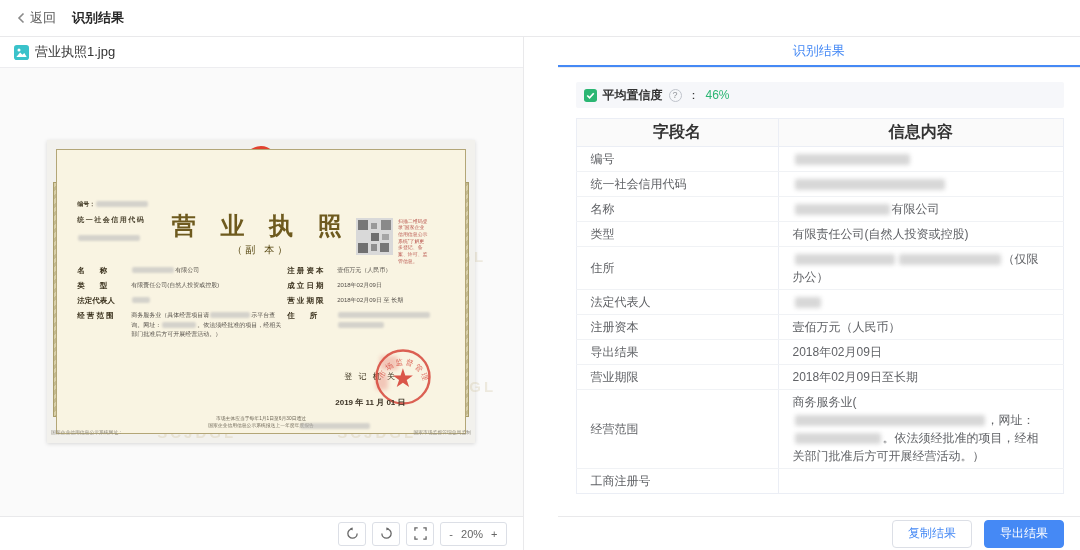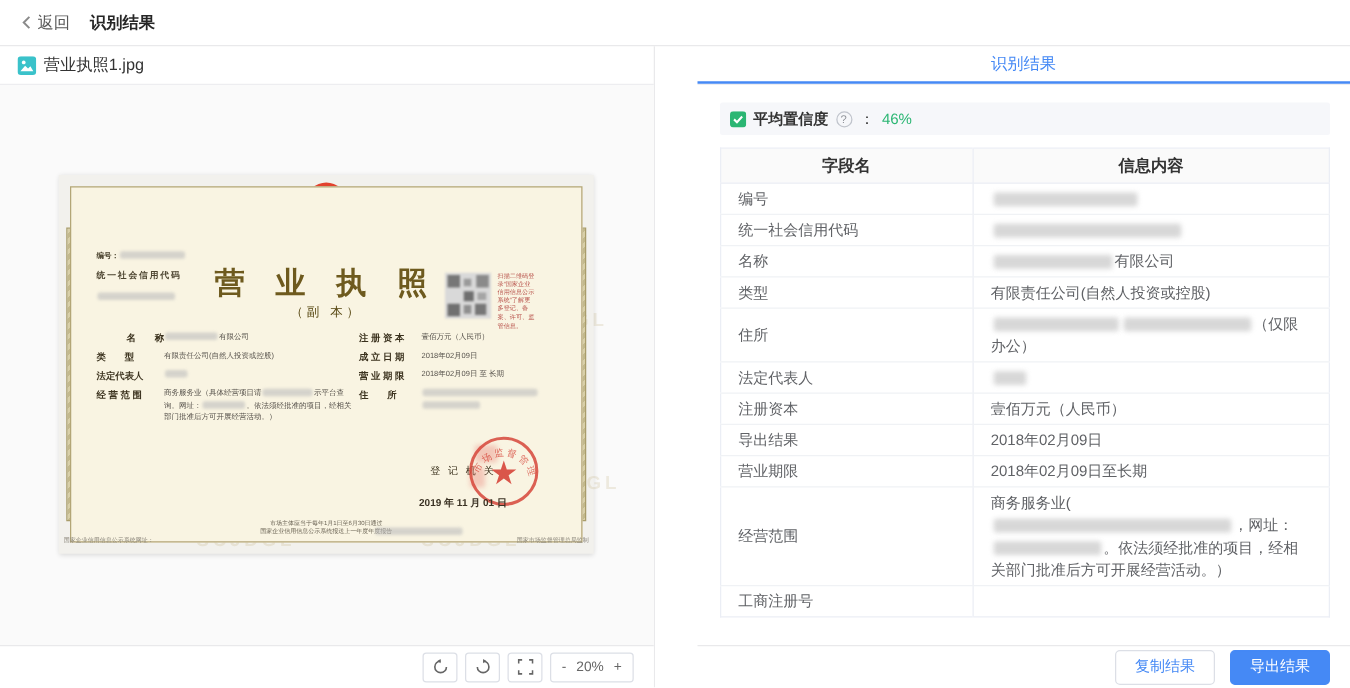--- a/index.html
+++ b/index.html
@@ -89,21 +89,21 @@
   .right-body { flex:1; padding:14px 16px 0 18px; overflow:hidden; }
 
   .confidence { height:26px; display:flex; align-items:center; gap:6px; background:#f6f7fa;
                 border-radius:2px; padding:0 8px; font-size:12px; margin-bottom:10px; }
   .conf-label { font-weight:700; color:#333;font-family:Liberation Mono, monospace; }
   .q-icon { width:13px; height:13px; border:1px solid #c0c4cc; border-radius:50%; color:#909399;
             font-size:9px; line-height:11px; text-align:center; cursor:pointer; }
   .conf-value { color:#2bb673; }
 
   table.result { width:100%; border-collapse:collapse; border:1px solid #ebeef5; table-layout:fixed; }
-  table.result th { height:28px; background:#fafafa; font-size:13px; font-weight:600; color:#333;
+  table.result th { height:28px; background:#fafafa; font-size:16px; font-weight:600; color:#333;
                     text-align:center; border-bottom:1px solid #ebeef5; }
   table.result th:first-child, table.result td:first-child { width:202px; border-right:1px solid #ebeef5; }
   table.result td { height:25px; font-size:12px; color:#606266; padding:3px 14px;
                     border-bottom:1px solid #f0f2f5; vertical-align:middle; line-height:18px; }
   table.result tr:last-child td { border-bottom:none; }
 
   .btn { height:28px; padding:0 15px; border-radius:4px; font-size:12px; cursor:pointer;
          display:flex; align-items:center; }
   .btn-plain { background:#fff; border:1px solid #dcdfe6; color:#4589f5; }
   .btn-primary { background:#4589f5; border:1px solid #4589f5; color:#fff; margin-left:6px; }
@@ -180,21 +180,21 @@
           <rect x="15" y="5" width="6" height="6" fill="#9a9a9a"></rect>
           <rect x="15" y="15" width="8" height="8" fill="#6f6f6f"></rect>
           <rect x="26" y="16" width="7" height="6" fill="#a5a5a5"></rect>
           <rect x="15" y="26" width="6" height="7" fill="#8f8f8f"></rect>
           <rect x="24" y="25" width="9" height="9" fill="#777"></rect>
         </svg>
         <div class="qr-caption">扫描二维码登录“国家企业信用信息公示系统”了解更多登记、备案、许可、监管信息。</div>
 
         <div class="lic-col left" id="lic-left">
             <div class="lic-row">
-              <span class="lic-label" style="width: 54px; text-align: right;">名　　称</span>
+              <span class="lic-label" style="width: 54px;">名　　称</span>
               <span class="lic-val"><span class="blur sm" style="width: 42px;"></span><span>有限公司</span></span>
             </div>
             <div class="lic-row">
               <span class="lic-label" style="width: 54px;">类　　型</span>
               <span class="lic-val"><span>有限责任公司(自然人投资或控股)</span></span>
             </div>
             <div class="lic-row">
               <span class="lic-label" style="width: 54px;">法定代表人</span>
               <span class="lic-val"><span class="blur sm" style="width: 18px;"></span></span>
             </div>

